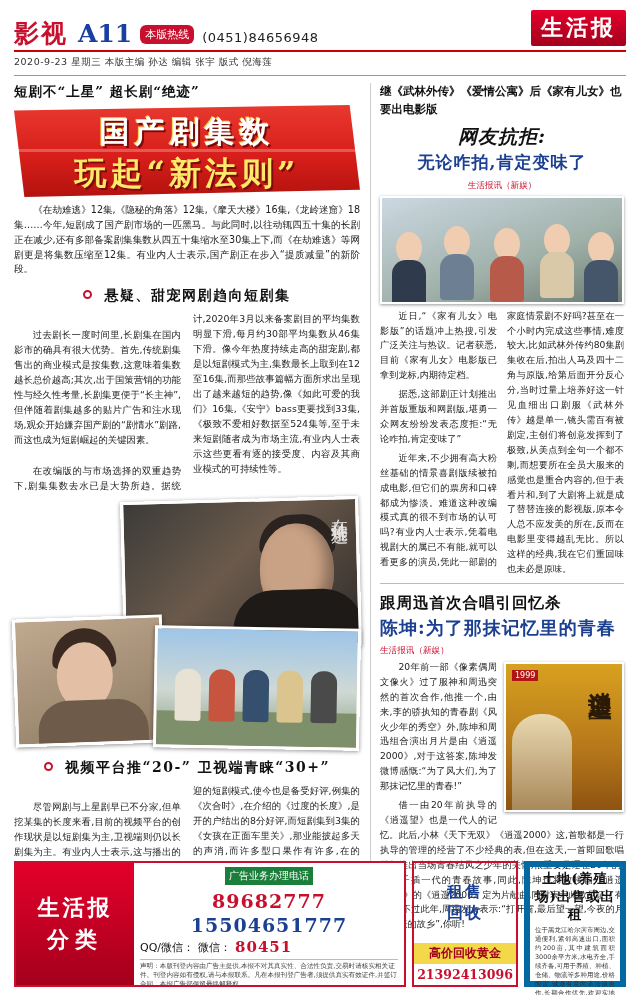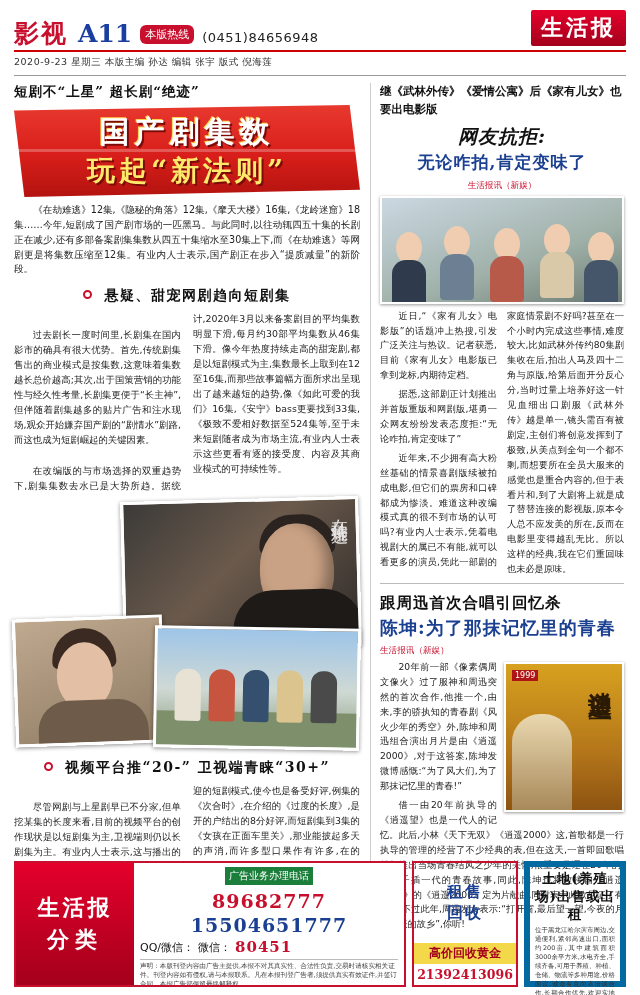--- a/index.html
+++ b/index.html
@@ -30,21 +30,21 @@
   .col-right { width:254px; position:relative; border-left:1px solid #ccc; padding-left:9px;}
 
   
   .kicker { font-family:"DejaVu Serif",serif; font-size:13.5px; font-weight:bold; color:#111; letter-spacing:1px; margin-bottom:4px;}
   .banner { position:relative; height:92px; margin:2px 0 6px 0; }
   .banner .bg { position:absolute; inset:0; background:linear-gradient(180deg,#e8392f 0%, #d81e1a 55%, #b3130f 100%); border-radius:3px;
     clip-path: polygon(0 6%, 97% 0, 100% 92%, 3% 100%); }
   .banner .stripe { position:absolute; left:0; right:0; top:44px; height:3px; background:rgba(255,255,255,.25);}
   .banner .l1 { position:absolute; top:7px; left:0; right:0; text-align:center; font-family:"DejaVu Serif",serif; font-size:30px; font-weight:bold;
     color:#fff; letter-spacing:5px; text-shadow:2px 2px 0 #7c0b08, -1px -1px 0 #ffd24d;}
-  .banner .l2 { position:absolute; top:47px; left:0; right:0; text-align:center; font-family:"DejaVu Serif",serif; font-size:28px; font-weight:bold;
+  .banner .l2 { position:absolute; top:47px; left:0; right:0; text-align:center; font-family:"DejaVu Serif",serif; font-size:32px; font-weight:bold;
     color:#ffe96b; letter-spacing:4px; text-shadow:2px 2px 0 #7c0b08;}
 
   .lede { font-size:9.6px; line-height:1.55; text-align:justify; color:#222; margin:4px 0 7px 0; text-indent:2em;}
 
   .sec-head { text-align:center; margin:8px 0 6px 0; position:relative;}
   .sec-head .ring { display:inline-block; width:9px; height:9px; border:2px solid #c8102e; border-radius:50%; vertical-align:middle; margin:0 7px 3px 0;}
   .sec-head .txt { font-family:"DejaVu Serif",serif; font-size:14px; font-weight:bold; letter-spacing:1.5px; vertical-align:middle;}
 
   .twocol { column-count:2; column-gap:12px; font-size:9.4px; line-height:1.6; text-align:justify; color:#222;}
   .twocol p { margin:16px 0 4px 0; text-indent:2em;}

